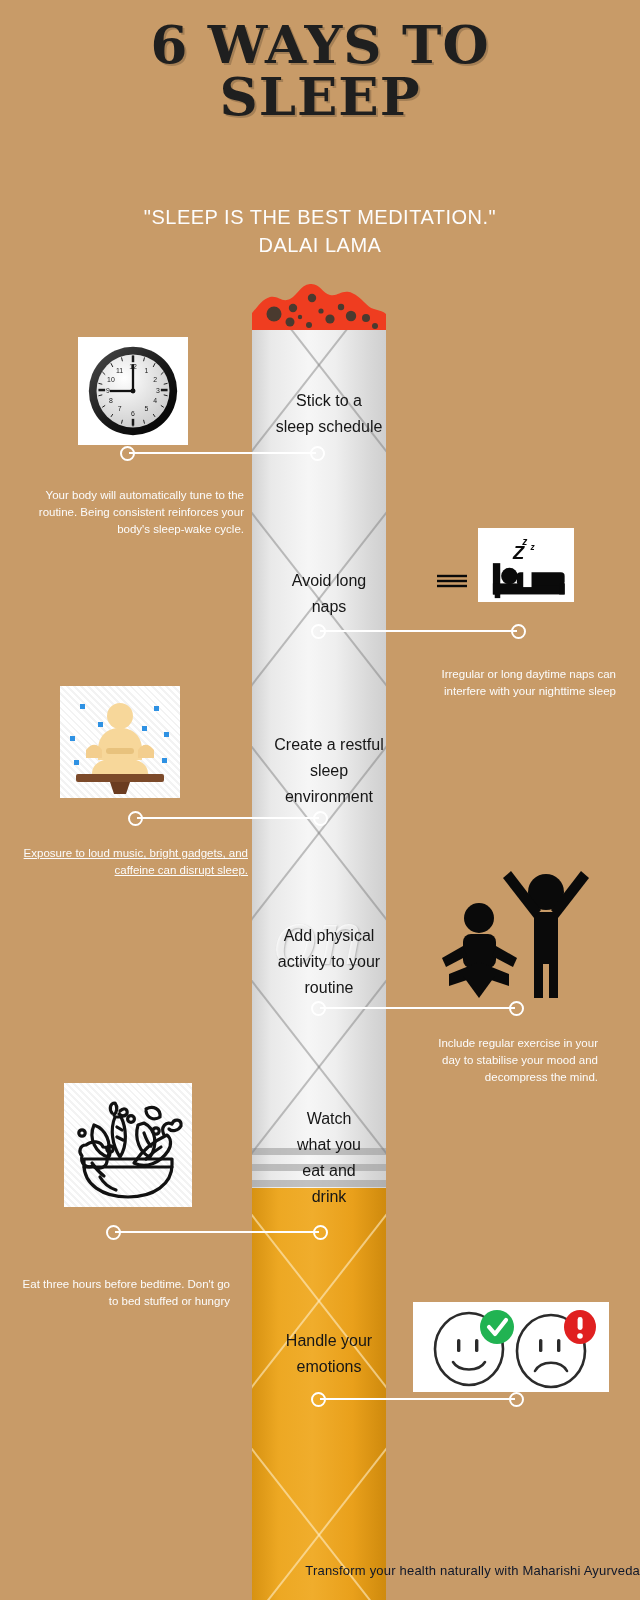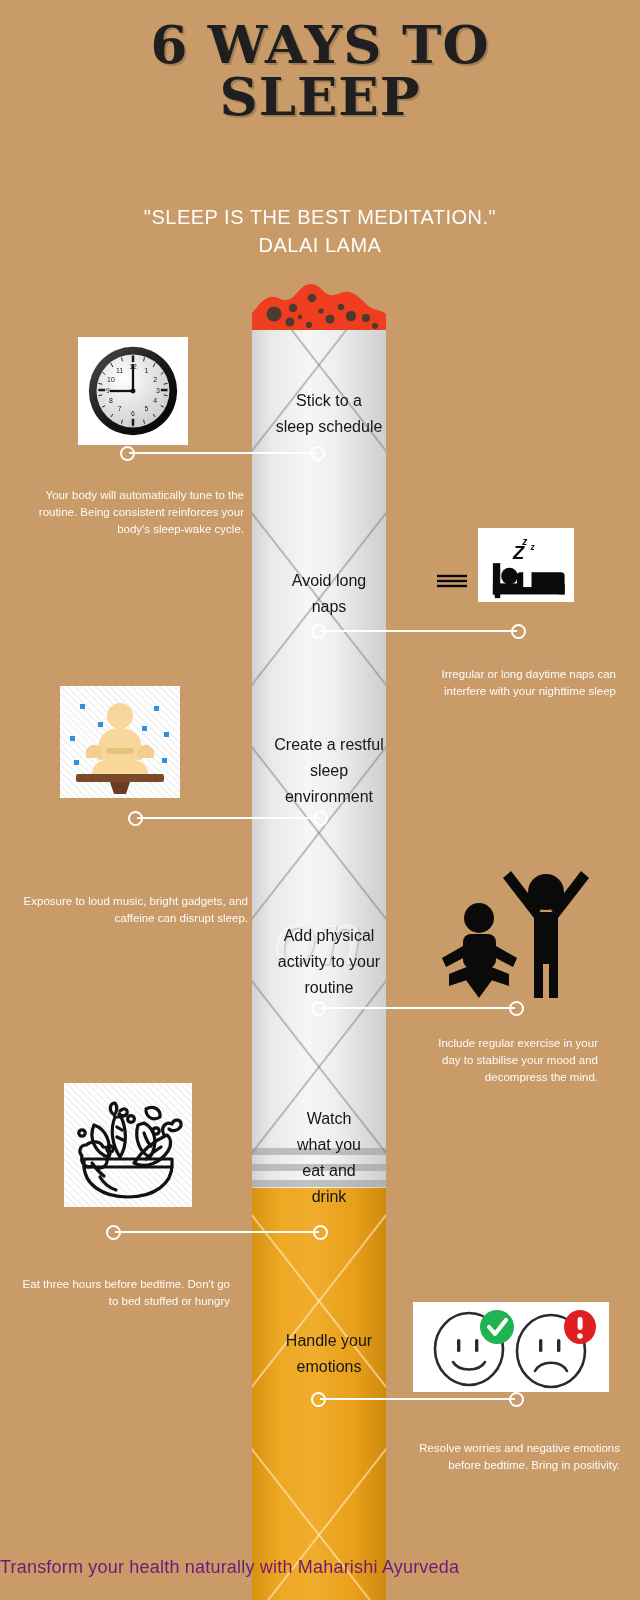--- a/index.html
+++ b/index.html
@@ -116,23 +116,23 @@
   .tile.hatched {
     background:
       repeating-linear-gradient(45deg,
         #ffffff 0 3px, #f3f3f3 3px 5px);
   }
   .tile.plain-bg { background:transparent; }
 
   
   .footer {
     position:absolute; left:0; right:0; bottom:22px;
-    text-align:left;
-    color:#701a75;
-    font-size:18px;
+    text-align:right;
+    color:#0f172a;
+    font-size:13px;
     letter-spacing:.2px;
   }
 
   .watermark {
     position:absolute;
     left:252px; width:134px; top:895px;
     text-align:center;
     font-family:"DejaVu Serif", serif;
     font-style:italic;
     font-size:74px;
@@ -340,21 +340,21 @@
     <div>sleep</div>
     <div>environment</div>
   </div>
 
   <div class="connector" style="left:128px; width:200px; top:807px;">
     <div class="line"></div>
     <div class="dot left"></div>
     <div class="dot right"></div>
   </div>
 
-  <div class="desc" style="left:8px; width:240px; top:893px;">Exposure to loud music, bright gadgets, and caffeine can disrupt sleep.</div>
+  <div class="desc" style="left:8px; width:240px; top:845px;text-decoration:underline;">Exposure to loud music, bright gadgets, and caffeine can disrupt sleep.</div>
 
   <div class="tile plain-bg" style="left:432px; top:853px; width:162px; height:148px;">
     <svg width="160" height="146" viewBox="0 0 160 146">
 
       <circle cx="113" cy="38" r="18" fill="#0a0a0a"></circle>
       <rect x="101" y="58" width="24" height="52" rx="5" fill="#0a0a0a"></rect>
       <path d="M101,64 L70,24 L78,17 L108,56 Z" fill="#0a0a0a"></path>
       <path d="M125,64 L156,24 L148,17 L118,56 Z" fill="#0a0a0a"></path>
       <rect x="101" y="104" width="9" height="40" fill="#0a0a0a"></rect>
       <rect x="116" y="104" width="9" height="40" fill="#0a0a0a"></rect>
@@ -456,17 +456,16 @@
     <div>Handle your</div>
     <div>emotions</div>
   </div>
 
   <div class="connector" style="left:311px; width:213px; top:1388px;">
     <div class="line"></div>
     <div class="dot left"></div>
     <div class="dot right"></div>
   </div>
 
-  <div class="desc" style="left:404px; width:216px; top:1440px;">Resolve worries and negative emotions before bedtime. Bring in positivity.</div>
 
   <div class="footer">Transform your health naturally with Maharishi Ayurveda</div>
 
 </div>
 
 </body></html>

